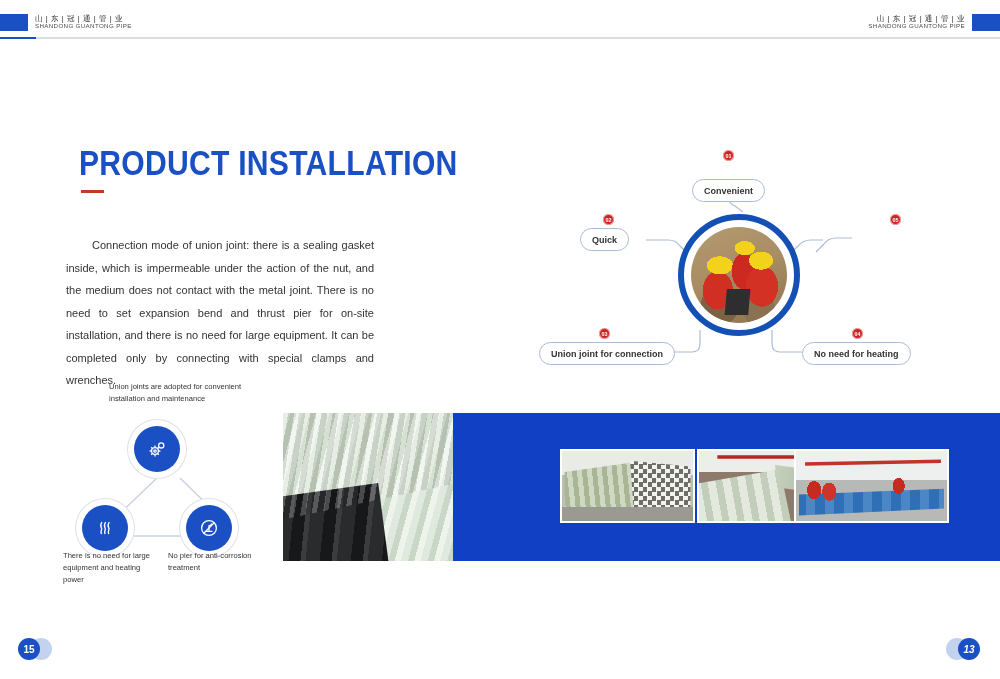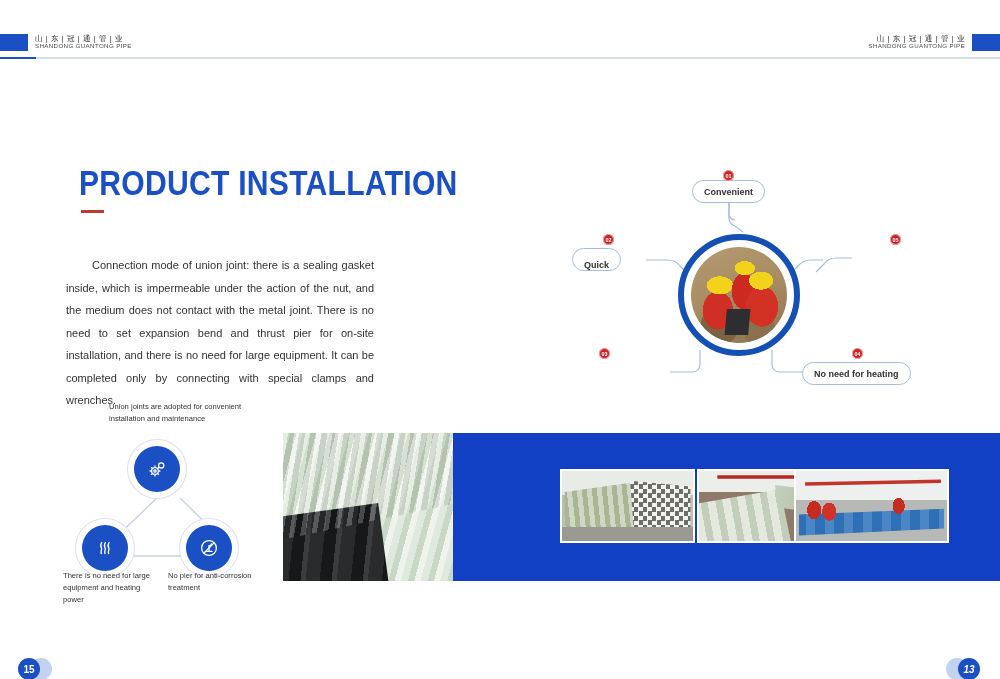--- a/index.html
+++ b/index.html
@@ -1,21 +1,21 @@
 <!DOCTYPE html>
 <html><head>
 <meta charset="utf-8">
 <style>
   html,body{margin:0;padding:0;}
   body{
     width:1000px;height:679px;position:relative;overflow:hidden;
     background:#ffffff;
     font-family:"Liberation Sans", sans-serif;
   }
-  .page{position:absolute;inset:0;margin-top:20px;}
+  .page{position:absolute;inset:0;}
 
   
   .hdr-rule{position:absolute;left:0;top:37px;width:1000px;height:2px;background:#d8dde6;}
   .hdr-rule:after{content:"";position:absolute;left:0;top:0;width:36px;height:2px;background:#1b4fc4;}
   .logo{position:absolute;display:flex;align-items:center;gap:7px;}
   .logo-left{left:0;top:14px;}
   .logo-right{right:0;top:14px;}
   .logo-block{width:28px;height:17px;background:#1b4fc4;flex:none;}
   .logo-txt{display:flex;flex-direction:column;line-height:1.12;}
   .logo-cn{font-size:7.5px;color:#2b2b2b;letter-spacing:.6px;white-space:nowrap;}
@@ -189,30 +189,33 @@
         <div class="ph" style="background:
              radial-gradient(ellipse 12px 9px at 73% 35%, #f2d21a 0 100%, transparent 101%),
              radial-gradient(ellipse 16px 20px at 74% 62%, #d43125 0 100%, transparent 101%);"></div>
 
         <div class="ph" style="background:
              linear-gradient(95deg, transparent 36%, #2e2e30 37% 60%, transparent 61%);
              top:auto;height:26px;bottom:8px;"></div>
       </div>
     </div>
 
-    <div class="pill" style="left:162px;top:20px;">
+    <div class="pill" style="left:162px;top:39px;">
       <span>Convenient</span>
     </div>
     <div class="badge" style="left:193px;top:10px;">01</div>
 
-    <div class="pill" style="left:42px;top:88px;align-items:flex-end;">
+    <div class="pill" style="left:50px;top:88px;">
       <span>Quick</span>
     </div>
     <div class="badge" style="left:73px;top:74px;">02</div>
 
+    <div class="pill" style="left:9px;top:202px;">
+      <span>Union joint for connection</span>
+    </div>
     <div class="badge" style="left:69px;top:188px;">03</div>
 
     <div class="pill" style="left:272px;top:202px;">
       <span>No need for heating</span>
     </div>
     <div class="badge" style="left:322px;top:188px;">04</div>
 
     <div class="badge" style="left:360px;top:74px;">05</div>
   </div>
 

